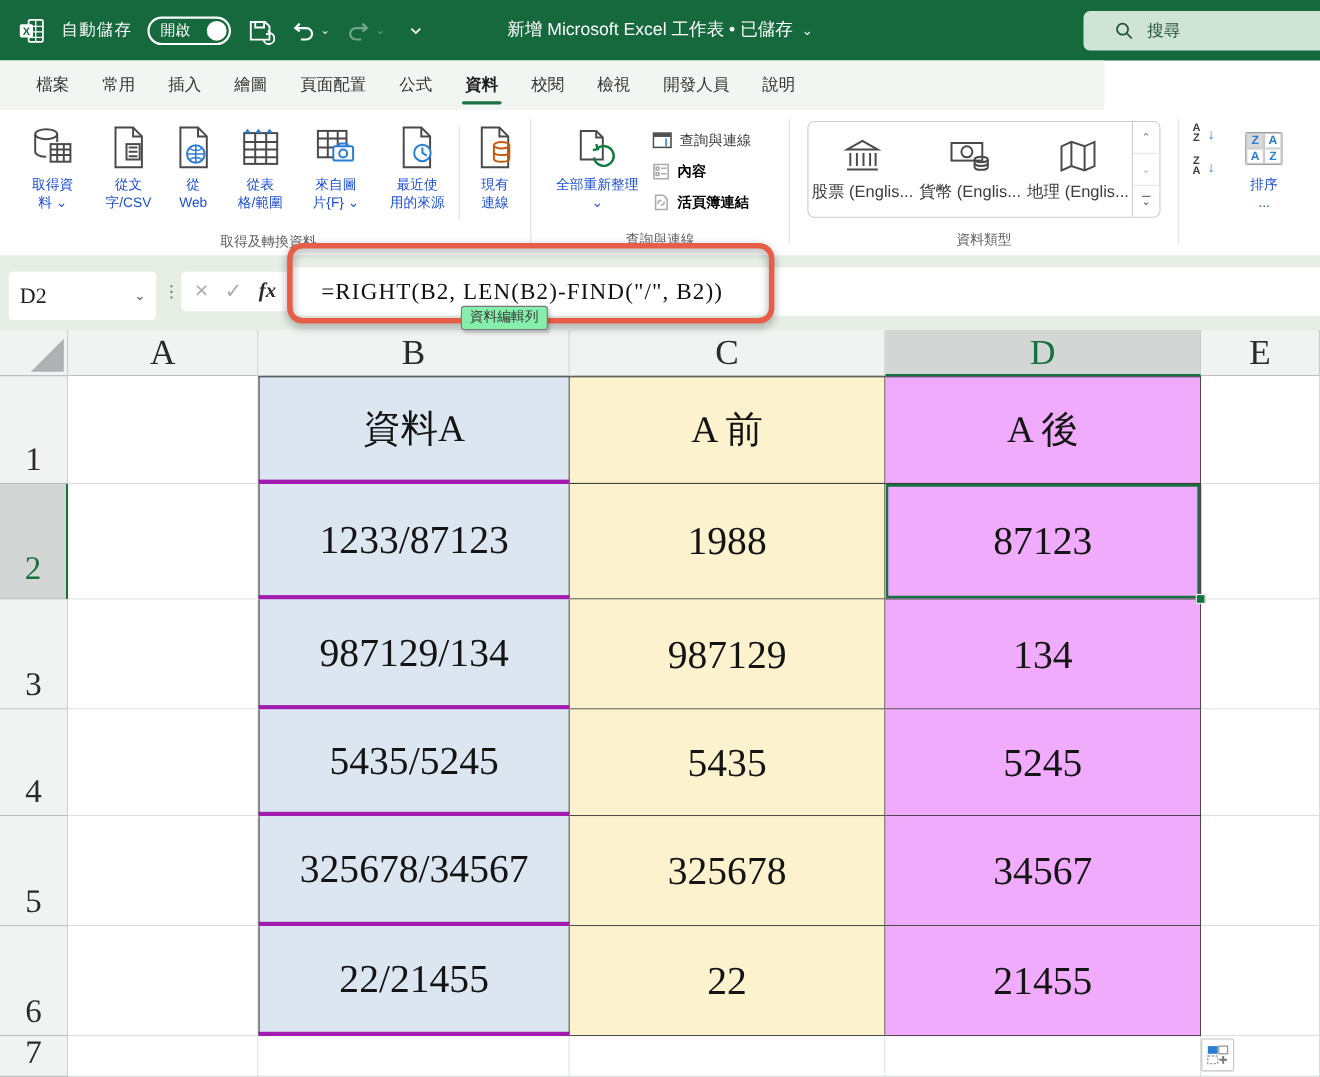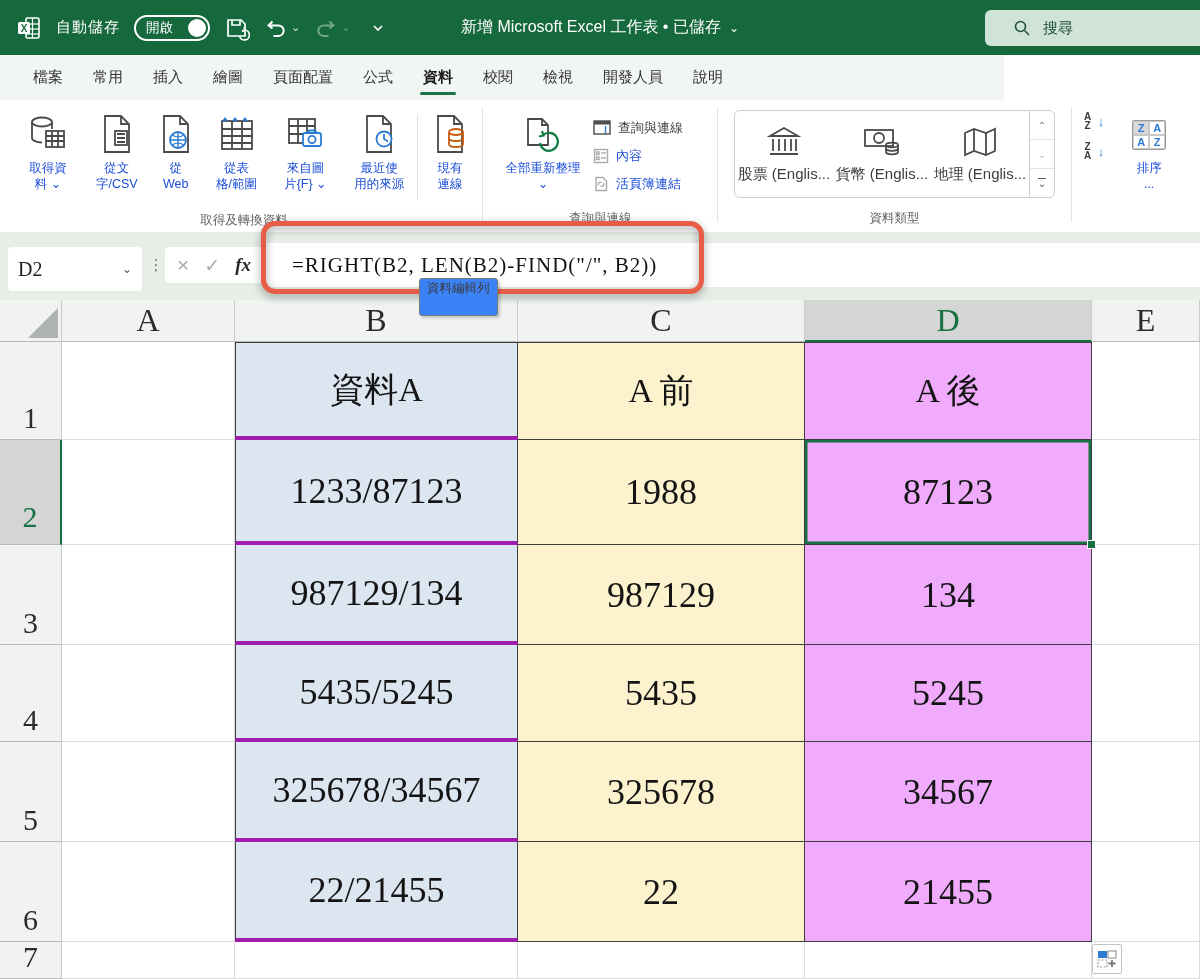--- a/index.html
+++ b/index.html
@@ -47,21 +47,21 @@
     color:#5f5f5f; line-height:20px; }
   .gsep { width:0; border-right:1px solid #E2E2E2; margin:8px 0 10px 0; }
   .bigbtn { display:flex; flex-direction:column; align-items:center;
     justify-content:flex-start; padding-top:4px; cursor:pointer; }
   .bigbtn .bicon { height:50px; display:flex; align-items:center; justify-content:center; }
   .bigbtn .blabel { font-size:12.5px; line-height:16px; color:#1d4ed8;
     text-align:center; white-space:pre-line; }
   .smallstack { display:flex; flex-direction:column; gap:4px; padding-top:10px; }
   .smallbtn { display:flex; align-items:center; gap:7px; height:24px;
     font-size:13px; color:#3d3d3d; cursor:pointer; }
-  .smallbtn.disabled { color:#1d4ed8; cursor:default; }
+  .smallbtn.disabled { color:#000000; cursor:default;font-weight:bold; }
   .gallery { margin-top:4px; display:flex; border:1px solid #CDCDCD;
     border-radius:6px; background:#fff; height:88px; overflow:hidden; }
   .gitem { width:98px; display:flex; flex-direction:column; align-items:center;
     justify-content:center; gap:6px; cursor:pointer; }
   .gitem .glabel { font-size:15px; color:#3d3d3d; white-space:nowrap; }
   .gscroll { width:25px; border-left:1px solid #CDCDCD; display:flex;
     flex-direction:column; }
   .gscroll > div { flex:1; display:flex; align-items:center; justify-content:center;
     font-size:10px; color:#777; border-bottom:1px solid #E4E4E4; cursor:pointer; }
   .gscroll > div:last-child { border-bottom:none; }
@@ -99,22 +99,22 @@
   #formulafield { position:absolute; left:266px; top:11px; width:934px; height:44px;
     background:#fff; display:flex; align-items:center; padding-left:26px;
     font-family:"Liberation Serif","DejaVu Serif",serif; font-size:21px;
     letter-spacing:1px; color:#111; cursor:text; }
 
   
   #red-callout { position:absolute; left:261px; top:221px; width:443px; height:73px;
     border:5px solid #E85D47; border-radius:14px; z-index:40; pointer-events:none;
     filter:drop-shadow(0 3px 4px rgba(0,0,0,.38)); }
   #fbar-tooltip { position:absolute; left:419px; top:278px; z-index:45;
-    background:#3b82f6; border:1px solid #7a7a7a; border-radius:3px;
-    padding:1px 7px 18px 7px; font-size:12.5px; color:#3a3a3a;
+    background:#86efac; border:1px solid #7a7a7a; border-radius:3px;
+    padding:1px 7px 2px 7px; font-size:12.5px; color:#3a3a3a;
     box-shadow:2px 2px 3px rgba(0,0,0,.2); }
 
   
   #sheet { position:absolute; left:0; top:300px; width:1200px; height:679px;
     background:#fff; display:grid;
     grid-template-columns:62px 173px 283px 287px 287px 108px;
     grid-template-rows:42px 98px 105px 100px 97px 100px 100px 37px; }
   .ch, .rh { background:#F1F2F2; display:flex; align-items:center;
     justify-content:center; font-family:"Liberation Serif","DejaVu Serif",serif;
     color:#2b2b2b; border-right:1px solid #C9CACA; border-bottom:1px solid #B9BABA;

